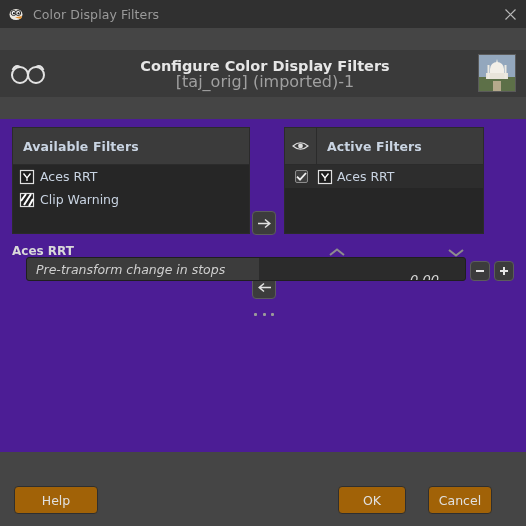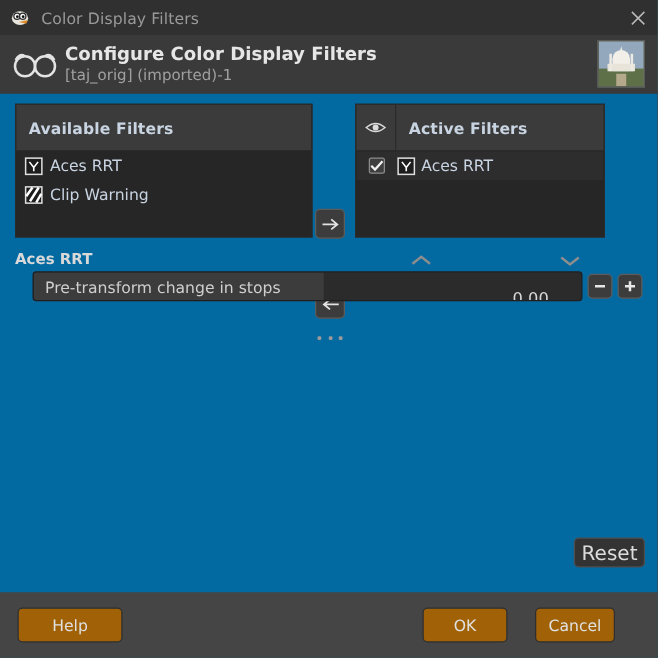--- a/index.html
+++ b/index.html
@@ -16,20 +16,21 @@
     color: #d8d8d8;
     -webkit-font-smoothing: antialiased;
   }
   .dialog {
     position: relative;
     width: 526px;
     height: 526px;
     background: #454545;
     display: flex;
     flex-direction: column;
+    gap: 22px;
   }
 
   
   .titlebar {
     height: 28px;
     min-height: 28px;
     background: #303030;
     display: flex;
     align-items: center;
     padding: 0 0 0 8px;
@@ -76,50 +77,51 @@
     height: 30px;
     flex: 0 0 auto;
     display: flex;
     align-items: center;
     justify-content: center;
   }
   .header-text {
     flex: 1 1 auto;
     padding-left: 4px;
     min-width: 0;
+    text-align: center;
   }
   .header-title {
     font-size: 14.5px;
     font-weight: bold;
     color: #e6e6e6;
     line-height: 17px;
     white-space: nowrap;
   }
   .header-sub {
-    font-size: 12px;
+    font-size: 16px;
     color: #a0a0a0;
     line-height: 14px;
     white-space: nowrap;
   }
   .thumb {
     width: 38px;
     height: 38px;
     flex: 0 0 auto;
     border: 1px solid #5a5a5a;
     box-sizing: border-box;
     background: #6d7a63;
     position: relative;
     overflow: hidden;
   }
 
   
   .body {
     flex: 1 1 auto;
     position: relative;
-    background: #0369a1;
+    background: #4c1d95;
   }
   .listbox {
     position: absolute;
     top: 8px;
     border: 1px solid #2b2b2b;
     box-sizing: border-box;
     background: #262626;
     overflow: hidden;
   }
   .listbox.available { left: 12px; width: 238px; height: 107px; }
@@ -263,21 +265,22 @@
     font-weight: bold;
     color: #d9d9d9;
   }
   .spin-row {
     position: absolute;
     left: 26px;
     top: 146px;
     right: 12px;
     height: 16px;
     display: flex;
-    align-items: center;
+    align-items: flex-end;
+    font-style: italic;
   }
   .slider {
     position: relative;
     flex: 1 1 auto;
     height: 24px;
     background: #2b2b2b;
     border: 1px solid #1f1f1f;
     border-radius: 3px;
     box-sizing: border-box;
     overflow: hidden;

